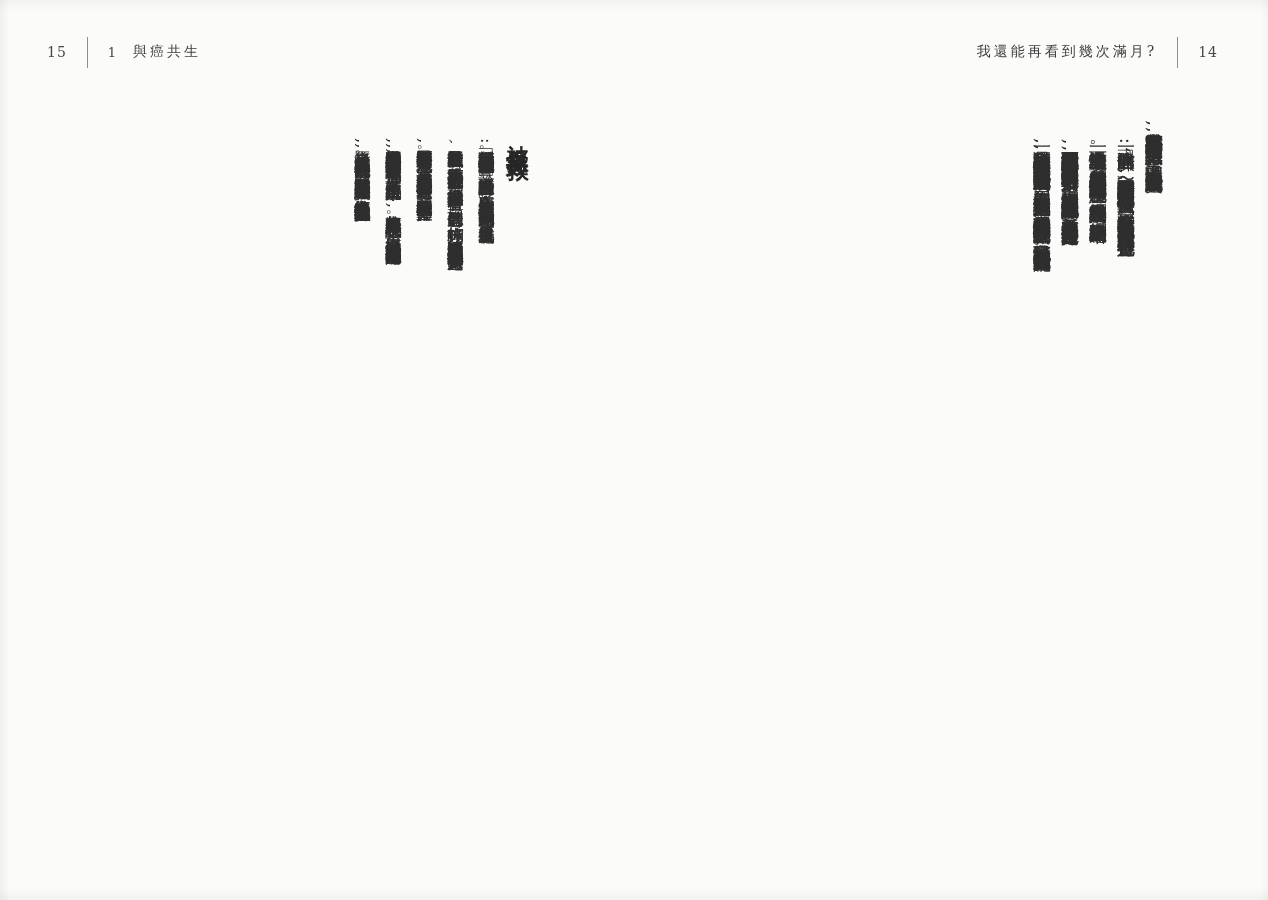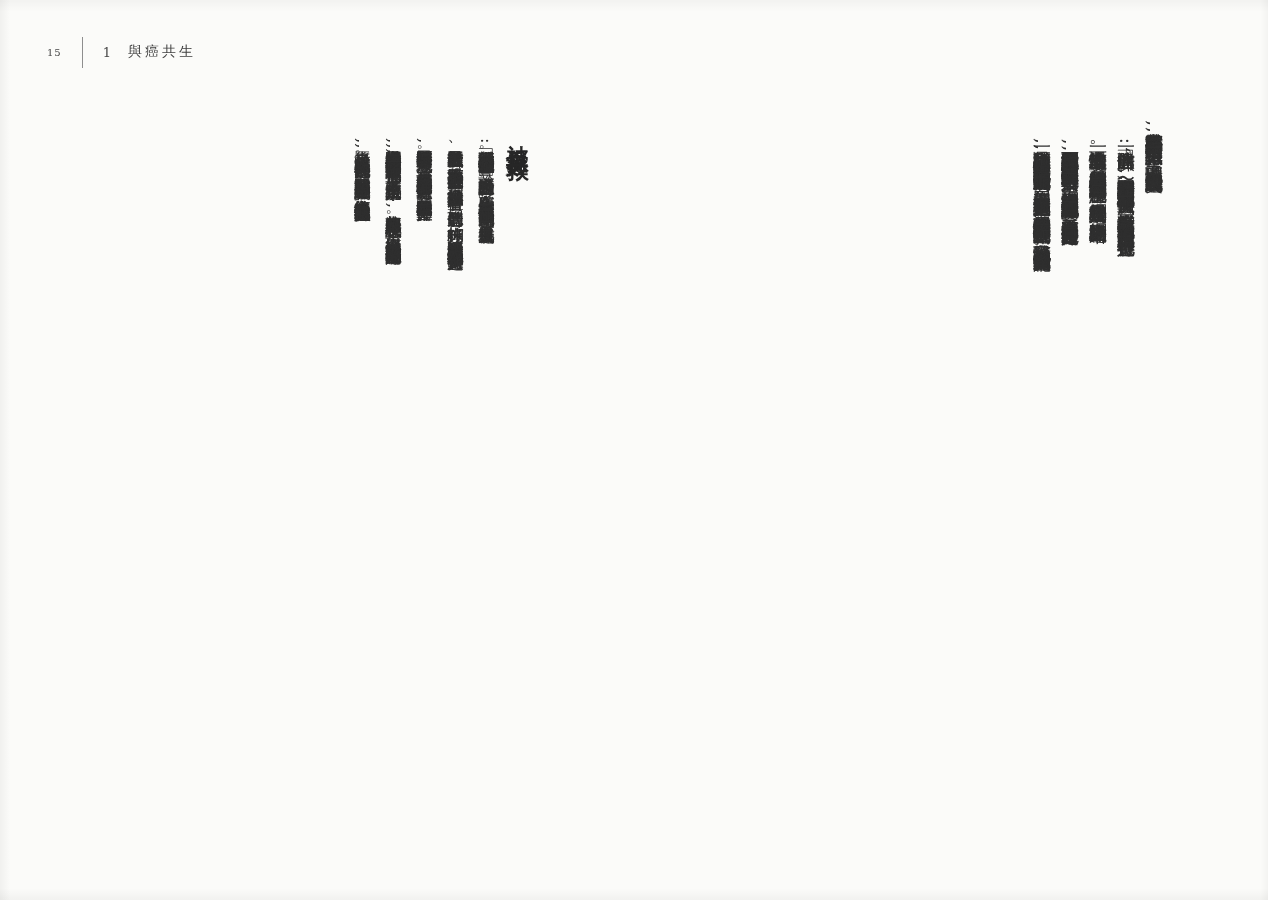--- a/index.html
+++ b/index.html
@@ -38,21 +38,21 @@
   }
   .hdr-left  { left: 47px; }
   .hdr-right { right: 50px; }
   .hdr-divider {
     width: 1px;
     height: 31px;
     background: #8e8e8e;
     margin: 0 20px;
   }
   .pagenum {
-    font-size: 10px;
+    font-size: 14px;
     letter-spacing: 1px;
     color: #474747;
   }
   .chapnum {
     font-size: 13px;
     margin-right: 17px;
     color: #474747;
   }
   .chaptitle, .booktitle {
     font-size: 14px;
@@ -109,20 +109,25 @@
 
 <div class="spread">
 
   <header class="hdr hdr-left">
     <span class="pagenum">15</span>
     <span class="hdr-divider"></span>
     <span class="chapnum">1</span>
     <span class="chaptitle">與癌共生</span>
   </header>
 
+  <header class="hdr hdr-right">
+    <span class="booktitle">我還能再看到幾次滿月?</span>
+    <span class="hdr-divider"></span>
+    <span class="pagenum">14</span>
+  </header>
 
   <div class="vtext right-text">
       <p class="para">實上我當時雙手都掛著點滴,身體根本無法自由行動,訊息還打了很多錯字。助理也嚇了一跳,怎麼在住院的我一大早突然傳訊息過來。</p>
       <p class="para indent">財津一郎的廣告歌:「♪大家圍圈圈竹本鋼琴〜」伴隨著舞蹈在譫妄期間不斷在腦中反覆播放,真是讓人無處可逃地鬱悶,簡直覺得快要發瘋了。這廣告我絕對算不上喜愛,而且也是非常久以前看的,為什麼會突然跳出來呢?我也覺得再奇妙不過。</p>
       <p class="para indent">還有一次非常可怕的譫妄情境。我的電腦被駭客從暗網入侵,雖然用盡我全部知道的程式知識想要將之擊退,卻一點用也沒有。暗網是尋常搜尋引擎無法查詢到、網際網路上龐大的黑暗世界。</p>
       <p class="para indent">我能夠鮮明地看到電腦畫面被恣意操作,拚了命想要讓它停下來,打字卻好像打在所謂的空氣鍵盤上,莫名其妙都按了個空。平常我完全沒想過暗網的事,八成是累積在腦內某處一知半解的資訊化成了譫妄吧。有三天一直發生這樣的狀況,有時回過神來才發現自己渾身是汗。</p>
       <p class="para indent">我是第一次碰到譫妄經驗,雖然嚇人,但也讓我有種錯覺,覺得自己拚一下好像也能寫出連續劇的劇本呢。因為這個契機,讓我對腦部構造產生了興趣。超現實主義藝術家用自動書寫等實驗性方法想要達成的,或許就是這種半夢半醒下的創作。也讓我驚訝地發現,平常的所見所聞在腦中竟然累積如此龐大的資產。</p>
     </div>
 
   <h2 class="section-title">被愛拯救</h2>

